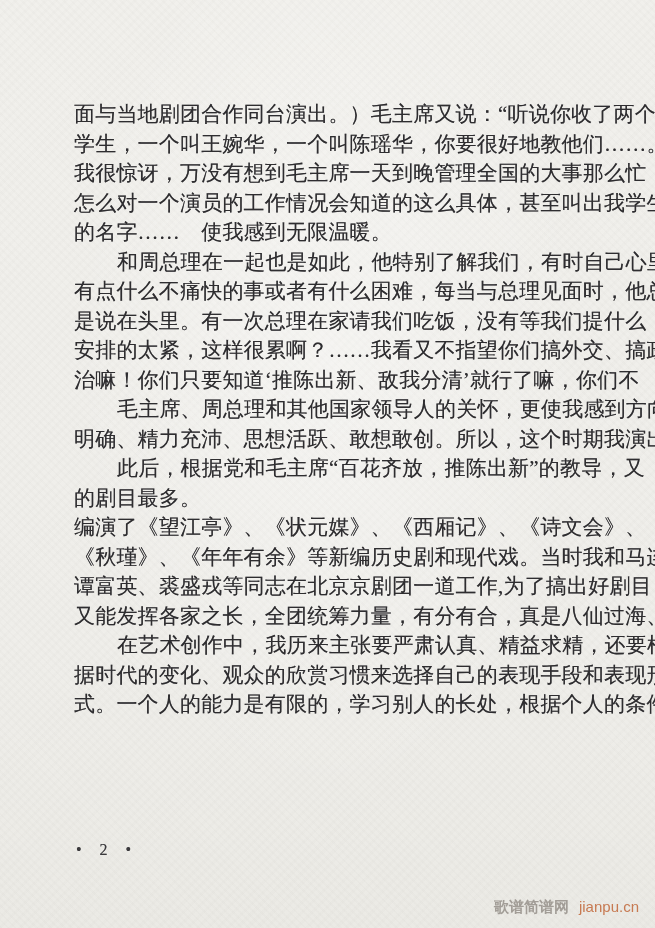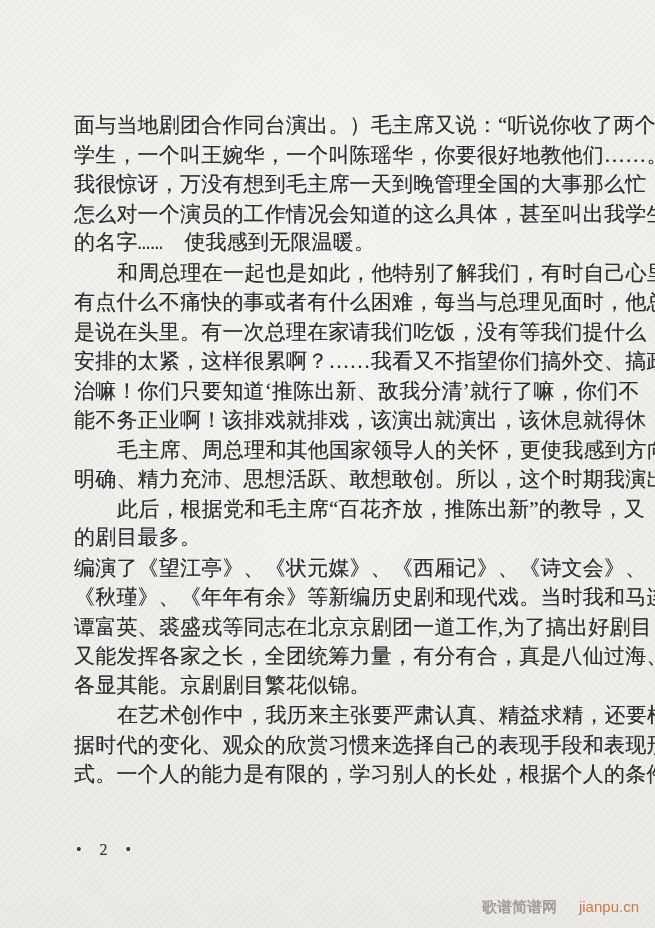--- a/index.html
+++ b/index.html
@@ -17,89 +17,86 @@
     background-image:
       radial-gradient(ellipse at 50% 38%, rgba(255,255,255,0.35) 0%, rgba(255,255,255,0) 55%),
       repeating-linear-gradient(45deg, rgba(120,115,105,0.025) 0 2px, rgba(0,0,0,0) 2px 5px),
       repeating-linear-gradient(-45deg, rgba(120,115,105,0.02) 0 3px, rgba(0,0,0,0) 3px 7px),
       linear-gradient(180deg, #f1f0ec 0%, #efeeea 70%, #ebeae5 100%);
     font-family: "Liberation Serif", "DejaVu Serif", serif;
   }
   .text-block {
     position: absolute;
     left: 74px;
-    top: 111px;
+    top: 100px;
     width: 512px;
     color: #2e2d30;
   }
   .text-line {
     height: 29.5px;
     line-height: 29.5px;
     font-size: 21px;
     white-space: nowrap;
     text-align: justify;
     text-align-last: justify;
     text-shadow: 0 0 0.6px rgba(46,45,48,0.55);
     letter-spacing: 0.2px;
   }
   .text-line.indent {
     padding-left: 43px;
   }
   .text-line.para-end {
     text-align: center;
     text-align-last: left;
-    font-family: Liberation Mono, monospace;
   }
   .page-number {
     position: absolute;
     left: 76px;
     top: 841px;
     font-size: 16px;
     color: #3a393c;
     letter-spacing: 7px;
     text-shadow: 0 0 0.5px rgba(46,45,48,0.5);
   }
   .watermark {
     position: absolute;
     right: 16px;
     bottom: 11px;
     font-size: 15px;
     font-family: "Liberation Sans", "DejaVu Sans", sans-serif;
     white-space: nowrap;
   }
   .watermark .wm-name { color: #a29d97; font-weight: bold; }
-  .watermark .wm-url  { color: #c77a52; margin-left: 22px; }
+  .watermark .wm-url  { color: #c77a52; margin-left: 10px; }
 </style>
 </head>
 <body>
 
 <div class="page">
 
   <div class="text-block">
 
   <div class="text-line">面与当地剧团合作同台演出。）毛主席又说：“听说你收了两个</div>
       <div class="text-line">学生，一个叫王婉华，一个叫陈瑶华，你要很好地教他们……。”</div>
       <div class="text-line">我很惊讶，万没有想到毛主席一天到晚管理全国的大事那么忙，</div>
       <div class="text-line">怎么对一个演员的工作情况会知道的这么具体，甚至叫出我学生</div>
       <div class="text-line para-end">的名字……　使我感到无限温暖。</div>
       <div class="text-line indent">和周总理在一起也是如此，他特别了解我们，有时自己心里</div>
       <div class="text-line">有点什么不痛快的事或者有什么困难，每当与总理见面时，他总</div>
       <div class="text-line">是说在头里。有一次总理在家请我们吃饭，没有等我们提什么，</div>
       <div class="text-line">安排的太紧，这样很累啊？……我看又不指望你们搞外交、搞政</div>
       <div class="text-line">治嘛！你们只要知道‘推陈出新、敌我分清’就行了嘛，你们不</div>
-      <div class="text-line">能不务正业啊！该排戏就排戏，该演出就演出，该休息就得休</div>
       <div class="text-line indent">毛主席、周总理和其他国家领导人的关怀，更使我感到方向</div>
       <div class="text-line">明确、精力充沛、思想活跃、敢想敢创。所以，这个时期我演出</div>
       <div class="text-line indent">此后，根据党和毛主席“百花齐放，推陈出新”的教导，又</div>
       <div class="text-line para-end">的剧目最多。</div>
       <div class="text-line">编演了《望江亭》、《状元媒》、《西厢记》、《诗文会》、《楚宫恨》、</div>
       <div class="text-line">《秋瑾》、《年年有余》等新编历史剧和现代戏。当时我和马连良、</div>
       <div class="text-line">谭富英、裘盛戎等同志在北京京剧团一道工作,为了搞出好剧目，</div>
       <div class="text-line">又能发挥各家之长，全团统筹力量，有分有合，真是八仙过海、</div>
-      <div class="text-line para-end">各显其能。京剧剧目繁花似锦。</div>
       <div class="text-line indent">在艺术创作中，我历来主张要严肃认真、精益求精，还要根</div>
       <div class="text-line">据时代的变化、观众的欣赏习惯来选择自己的表现手段和表现形</div>
       <div class="text-line">式。一个人的能力是有限的，学习别人的长处，根据个人的条件</div>
     </div>
 
   <div class="page-number">• 2 •</div>
 
   <div class="watermark">
     <span class="wm-name">歌谱简谱网</span><span class="wm-url">jianpu.cn</span>
   </div>

